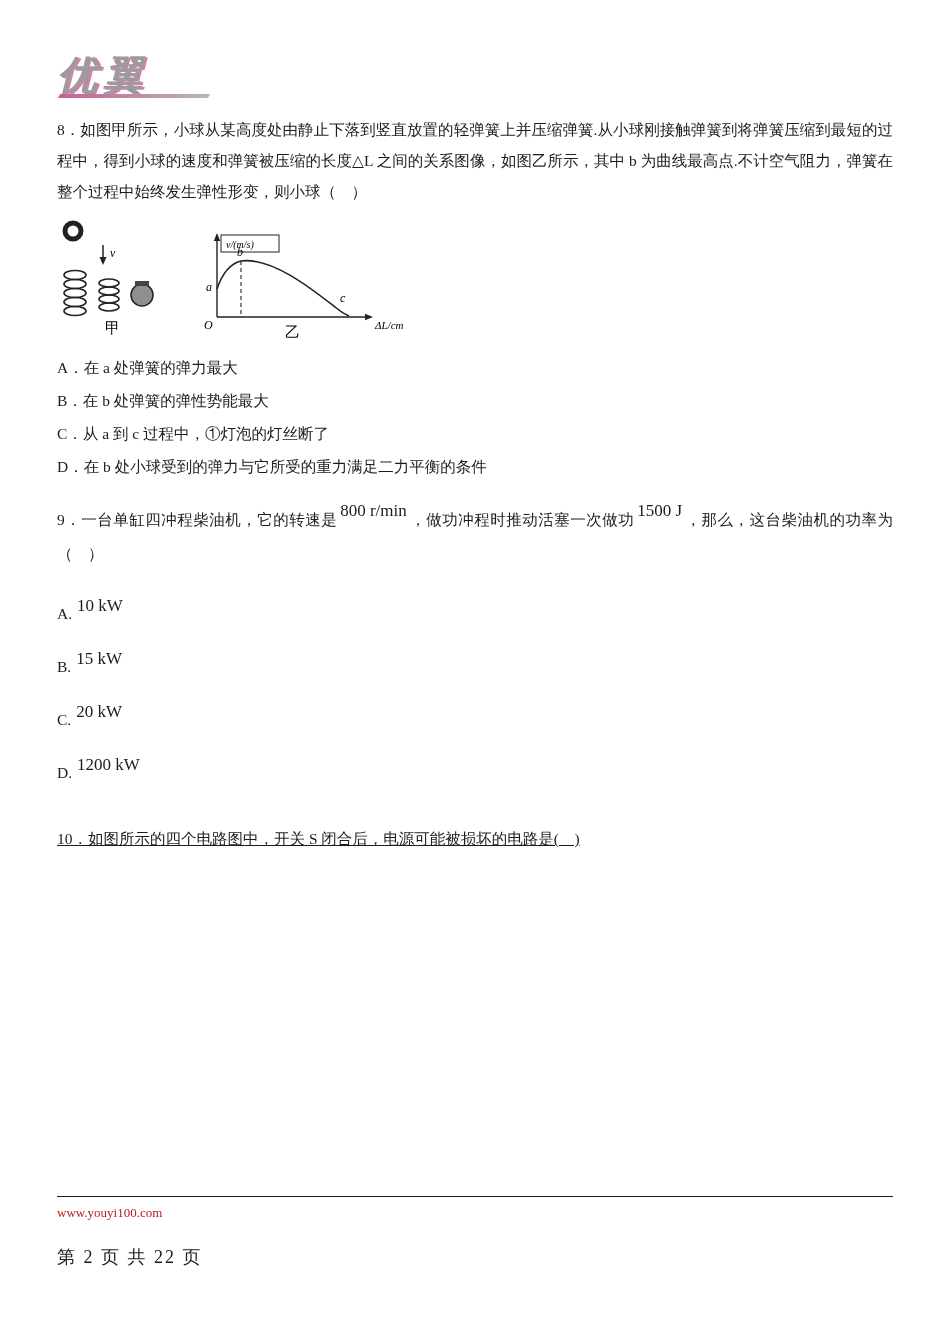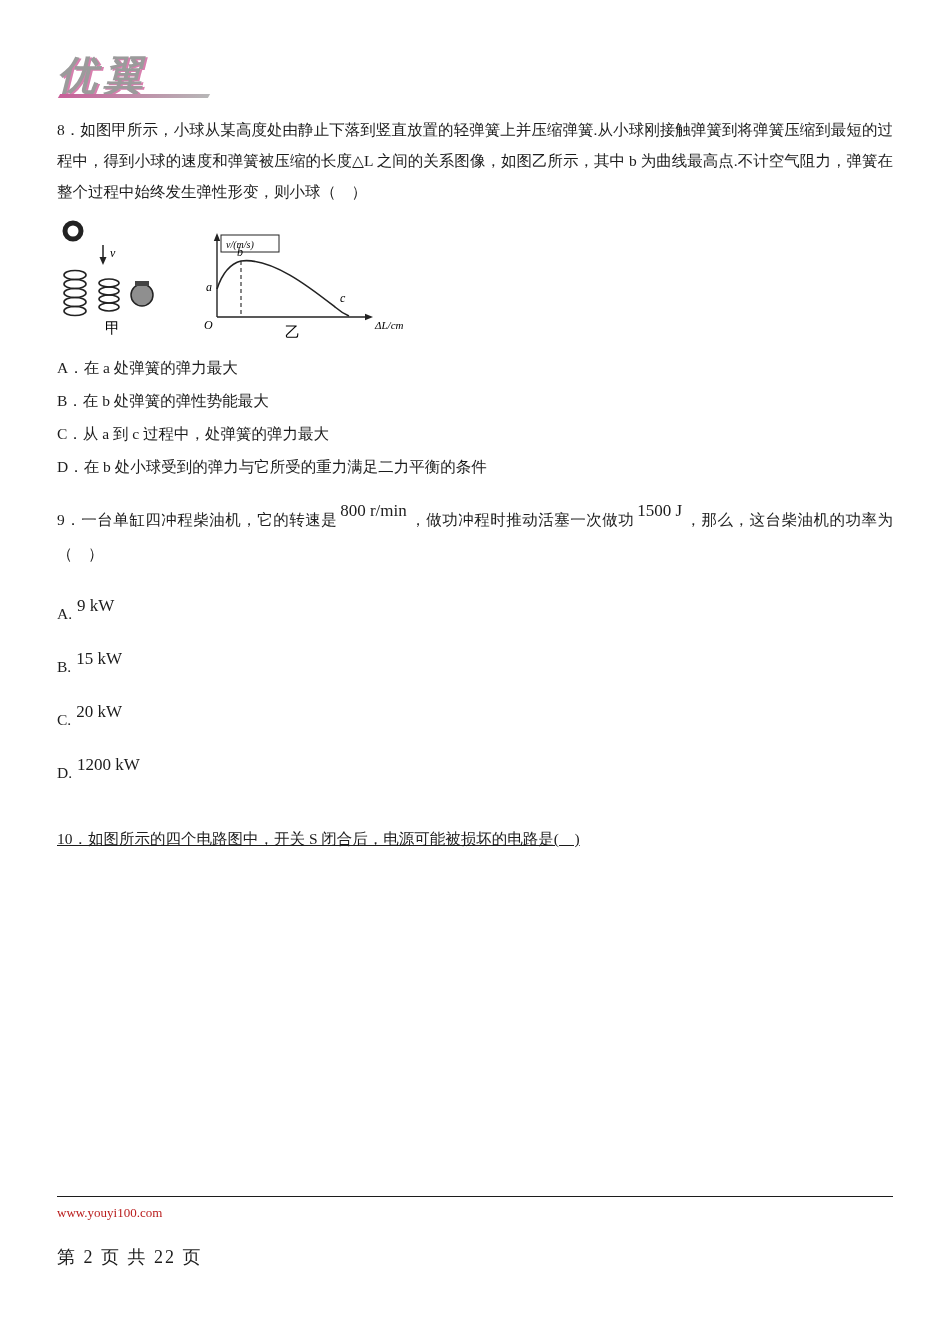--- a/index.html
+++ b/index.html
@@ -130,30 +130,30 @@
           <text x="180" y="39" font-size="12" font-style="italic">b</text>
           <text x="283" y="85" font-size="12" font-style="italic">c</text>
           <text x="147" y="112" font-size="12" font-style="italic">O</text>
           <text x="228" y="120" font-size="15">乙</text>
         </g>
       </svg>
     </div>
 
     <p class="option">A．在 a 处弹簧的弹力最大</p>
     <p class="option">B．在 b 处弹簧的弹性势能最大</p>
-    <p class="option">C．从 a 到 c 过程中，处弹簧的弹力最大</p>
+    <p class="option">C．从 a 到 c 过程中，①灯泡的灯丝断了</p>
     <p class="option">D．在 b 处小球受到的弹力与它所受的重力满足二力平衡的条件</p>
   </div>
 
   <div class="q-block">
     <p class="q9-stem">
       <span>9．一台单缸四冲程柴油机，它的转速是</span><span class="raised">800 r/min</span><span>，做功冲程时推动活塞一次做功</span><span class="raised">1500 J</span><span>，那么，这台柴油机的功率为（　）</span>
     </p>
     <p class="opt9">
-      <span>A.</span><span class="val">9 kW</span>
+      <span>A.</span><span class="val">10 kW</span>
     </p>
     <p class="opt9">
       <span>B.</span><span class="val">15 kW</span>
     </p>
     <p class="opt9">
       <span>C.</span><span class="val">20 kW</span>
     </p>
     <p class="opt9">
       <span>D.</span><span class="val">1200 kW</span>
     </p>

